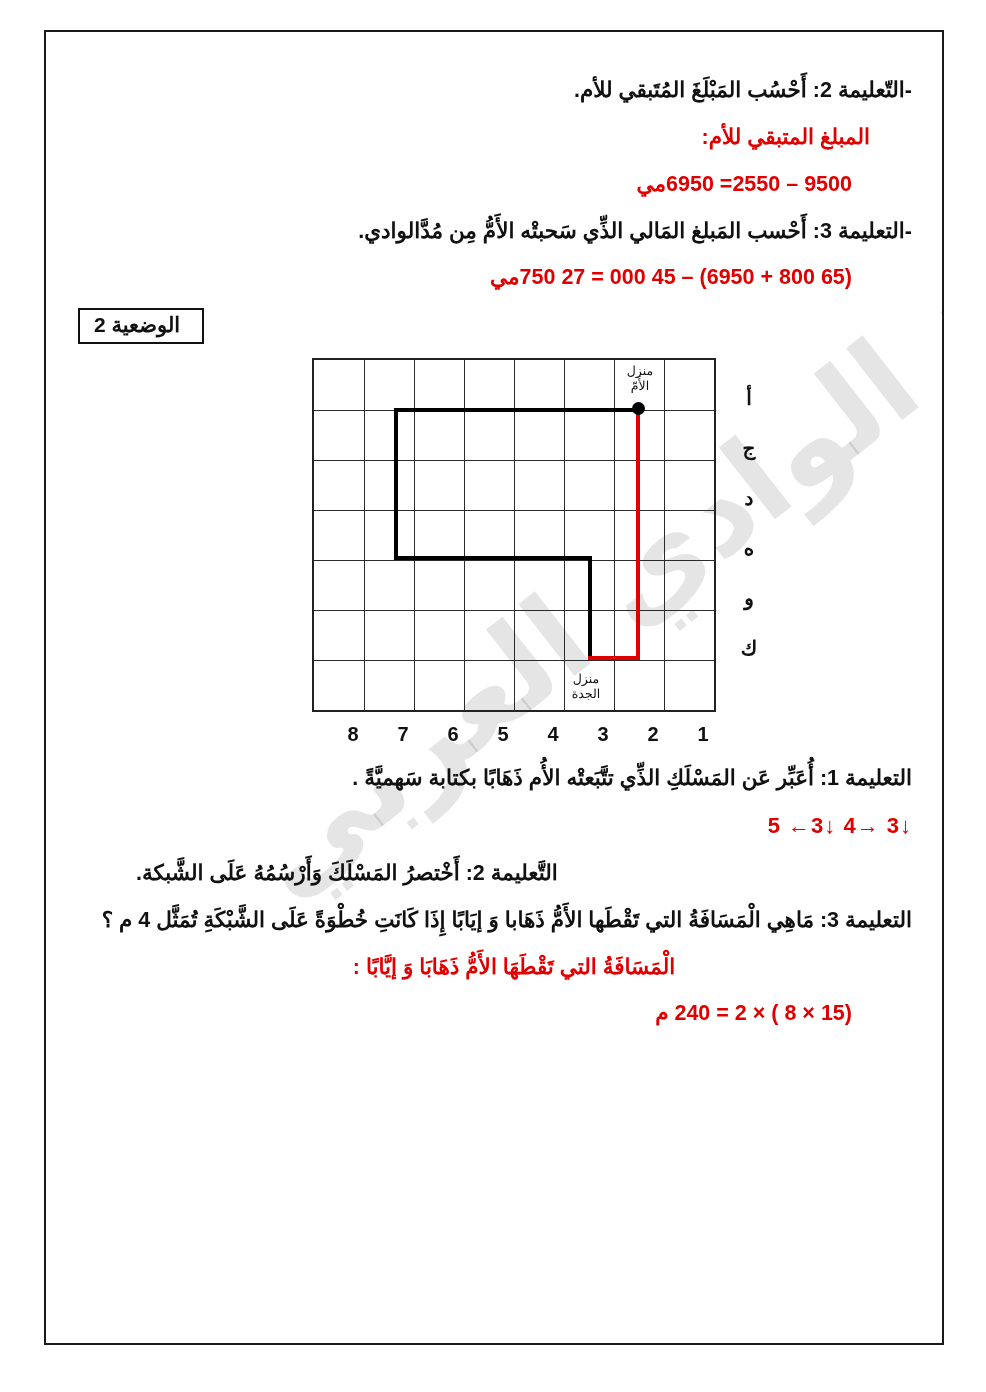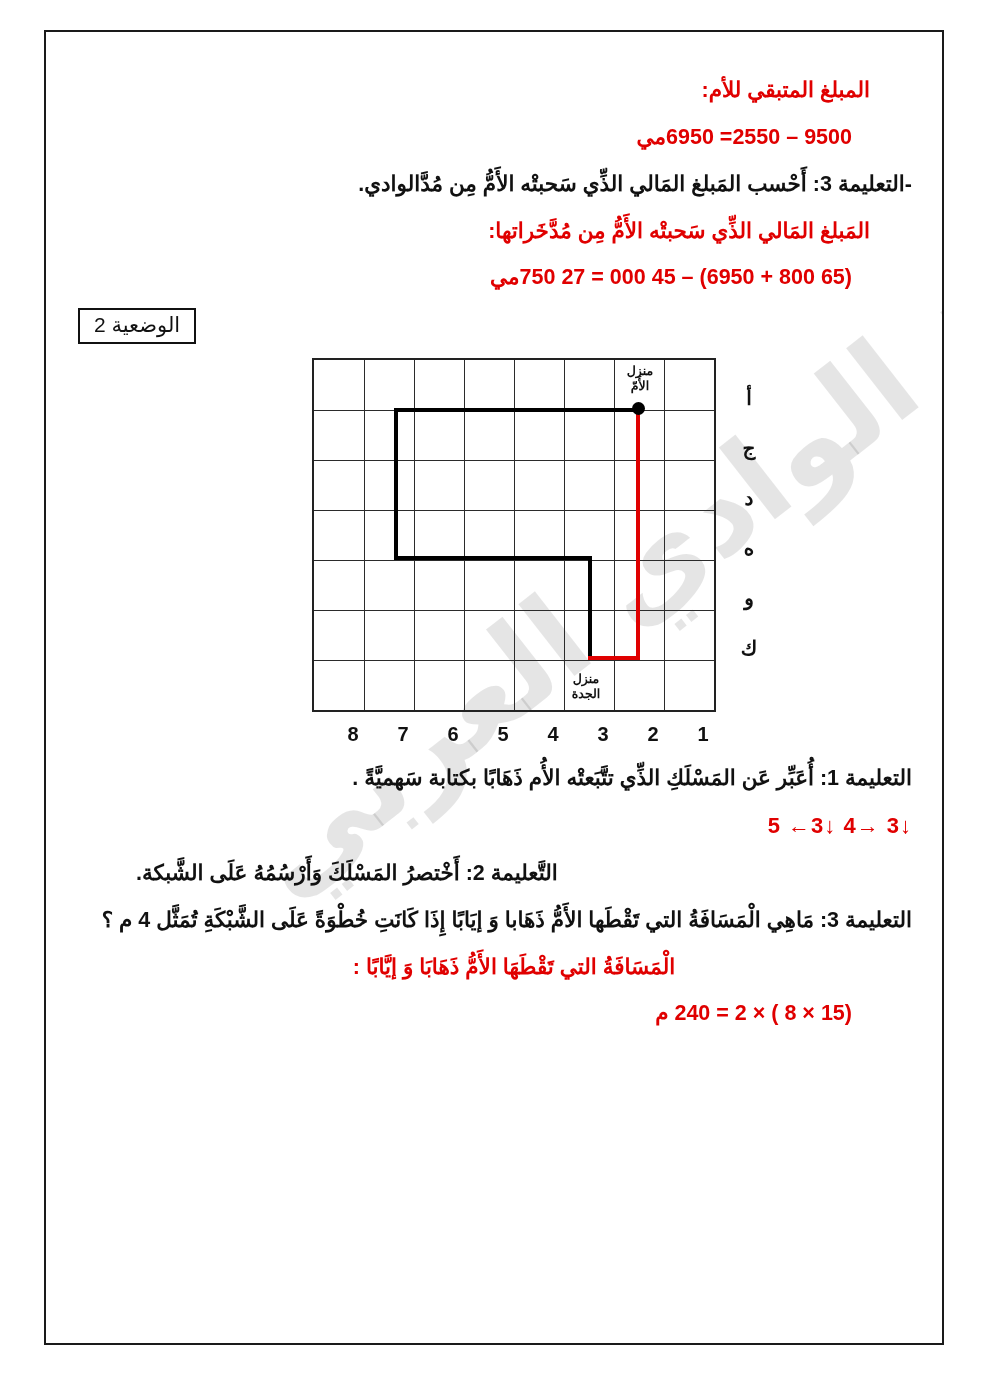--- a/index.html
+++ b/index.html
@@ -62,23 +62,23 @@
     z-index: 10;
   }
   .line.red {
     color: #e00000;
   }
   .indent-1 { padding-right: 42px; }
   .indent-2 { padding-right: 60px; }
   .box-title {
     display: inline-block;
     border: 2px solid #111;
-    padding: 3px 14px 5px 14px;
+    padding: 3px 22px 5px 14px;
     font-size: 21px;
-    font-weight: normal;
+    font-weight: bold;
     color: #111;
     background: #fff;
   }
   .box-row {
     text-align: left;
     padding-left: 2px;
     margin: 10px 0 8px 0;
     position: relative;
     z-index: 10;
   }
@@ -126,21 +126,21 @@
   .dot {
     position: absolute;
     width: 13px;
     height: 13px;
     background: #000;
     border-radius: 50%;
   }
   .label-tiny {
     position: absolute;
     font-size: 12.5px;
-    font-weight: bold;
+    font-weight: normal;
     color: #111;
     text-align: center;
     line-height: 1.15;
     width: 60px;
   }
   .row-letters {
     position: absolute;
     left: 646px;
     top: 0;
     width: 40px;
@@ -186,28 +186,28 @@
 <body>
 
 <div class="page">
 
   <div class="watermark">
     <span>مدونة الوادي العربي</span>
   </div>
 
   <div class="content">
 
+    <div class="line">-التّعليمة 2: أَحْسُب المَبْلَغَ المُتَبقي للأم.</div>
 
     <div class="line red indent-1">المبلغ المتبقي للأم:</div>
 
     <div class="line red indent-2">9500 – 2550= 6950مي</div>
 
     <div class="line">-التعليمة 3: أَحْسب المَبلغ المَالي الذِّي سَحبتْه الأَمُّ مِن مُدَّالوادي.</div>
 
-    <div class="line red indent-1">المَبلغ المَالي الذِّي سَحبتْه الأَمُّ مِن مُدَّخَراتها:</div>
 
     <div class="line red indent-2">(65 800 + 6950) – 45 000 = 27 750مي</div>
 
     <div class="box-row">
       <span class="box-title">الوضعية 2</span>
     </div>
 
 
     <div class="figure">
 

